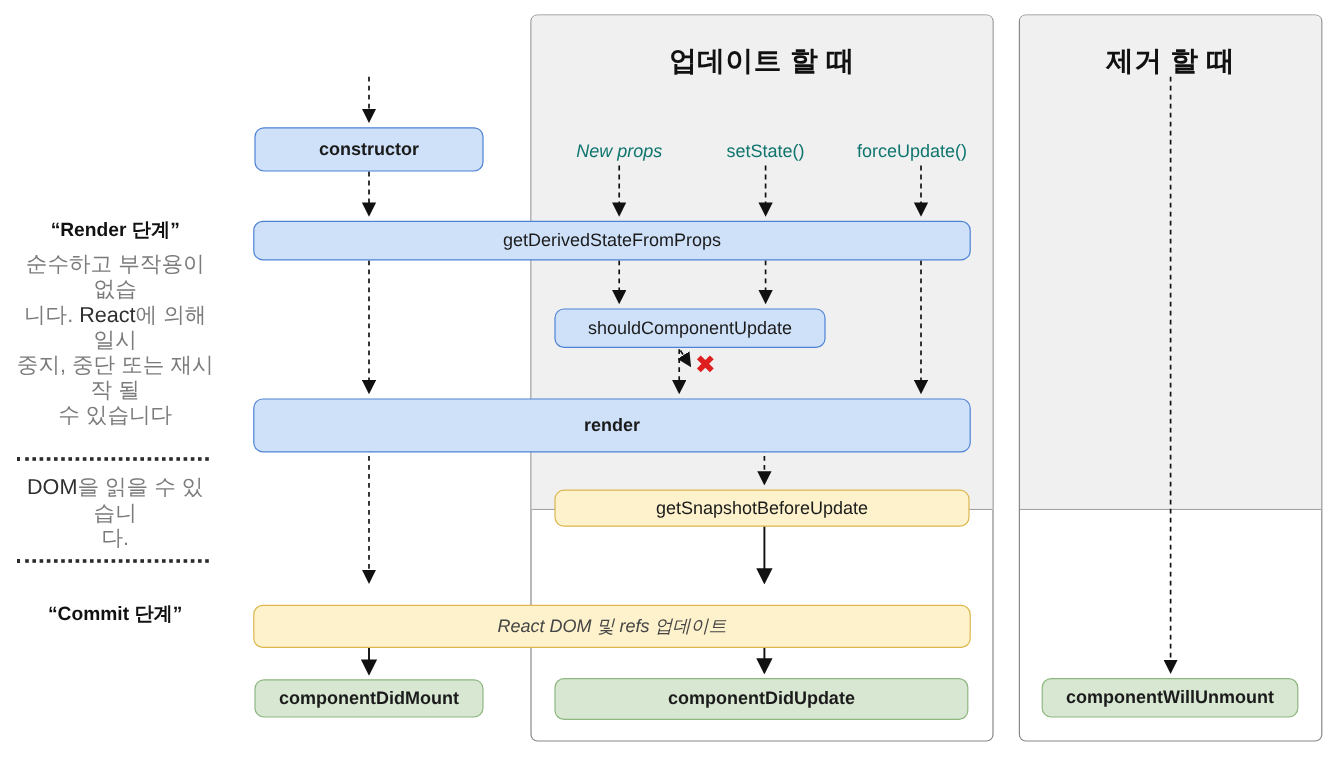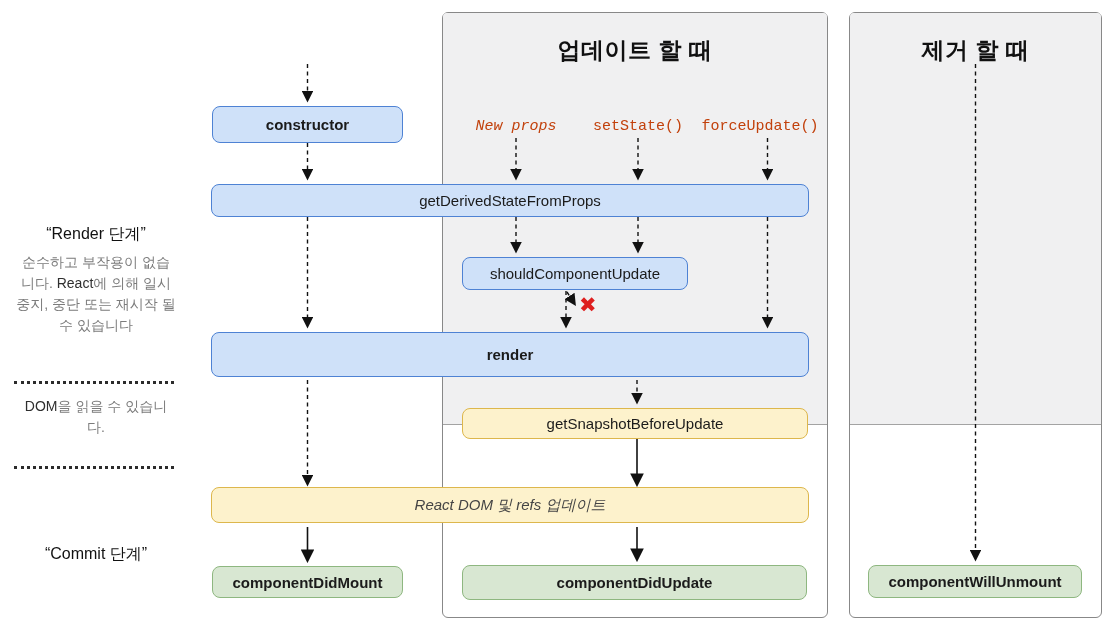--- a/index.html
+++ b/index.html
@@ -14,27 +14,26 @@
 
   
   .phase-label {
     position: absolute;
     left: 14px;
     width: 164px;
     text-align: center;
   }
   .phase-title {
     font-size: 16px;
-    font-weight: 400;
+    font-weight: 700;
     color: #111111;
     margin-bottom: 7px;
-    margin-top: 42px;
   }
   .phase-desc {
-    font-size: 14px;
+    font-size: 18px;
     line-height: 21px;
     color: #7b7b7b;
     white-space: pre-line;
   }
   .phase-desc .latin { color: #2f2f2f; }
   .dotted-sep {
     position: absolute;
     left: 14px;
     width: 160px;
     height: 0;
@@ -96,24 +95,23 @@
   .node.green  { background: var(--green-fill, #d8e7d2);  border: 1.5px solid var(--green-border, #8eb780); }
   .node.bold   { font-weight: 700; }
   .node.italic { font-style: italic; color: #454545; }
 
   
   .trigger {
     position: absolute;
     top: 118px;
     transform: translateX(-50%);
     font-size: 15px;
-    color: #c2410c;
+    color: #0f766e;
     white-space: nowrap;
     z-index: 4;
-    font-family: Liberation Mono, monospace;
   }
   .trigger.italic { font-style: italic; }
 
   
   .cancel-x {
     position: absolute;
     left: 579px;
     top: 294px;
     z-index: 5;
     font-size: 21px;
@@ -195,21 +193,21 @@
   <div class="node blue" style="left:211px;top:184px;width:598px;height:33px">getDerivedStateFromProps</div>
 
   <div class="node blue bold" style="left:212px;top:106px;width:191px;height:37px">constructor</div>
 
   <div class="node blue" style="left:462px;top:257px;width:226px;height:33px">shouldComponentUpdate</div>
 
   <div class="node blue bold" style="left:211px;top:332px;width:598px;height:45px">render</div>
 
   <div class="node yellow" style="left:462px;top:408px;width:346px;height:31px">getSnapshotBeforeUpdate</div>
 
-  <div class="node yellow italic" style="left:211px;top:487px;width:598px;height:36px">React DOM 및 refs 업데이트</div>
+  <div class="node yellow italic" style="left:211px;top:504px;width:598px;height:36px">React DOM 및 refs 업데이트</div>
 
   <div class="node green bold" style="left:462px;top:565px;width:345px;height:35px">componentDidUpdate</div>
 
   <div class="node green bold" style="left:212px;top:566px;width:191px;height:32px">componentDidMount</div>
 
   <div class="node green bold" style="left:868px;top:565px;width:214px;height:33px">componentWillUnmount</div>
 
   <span class="cancel-x">✖</span>
 
 </div>

